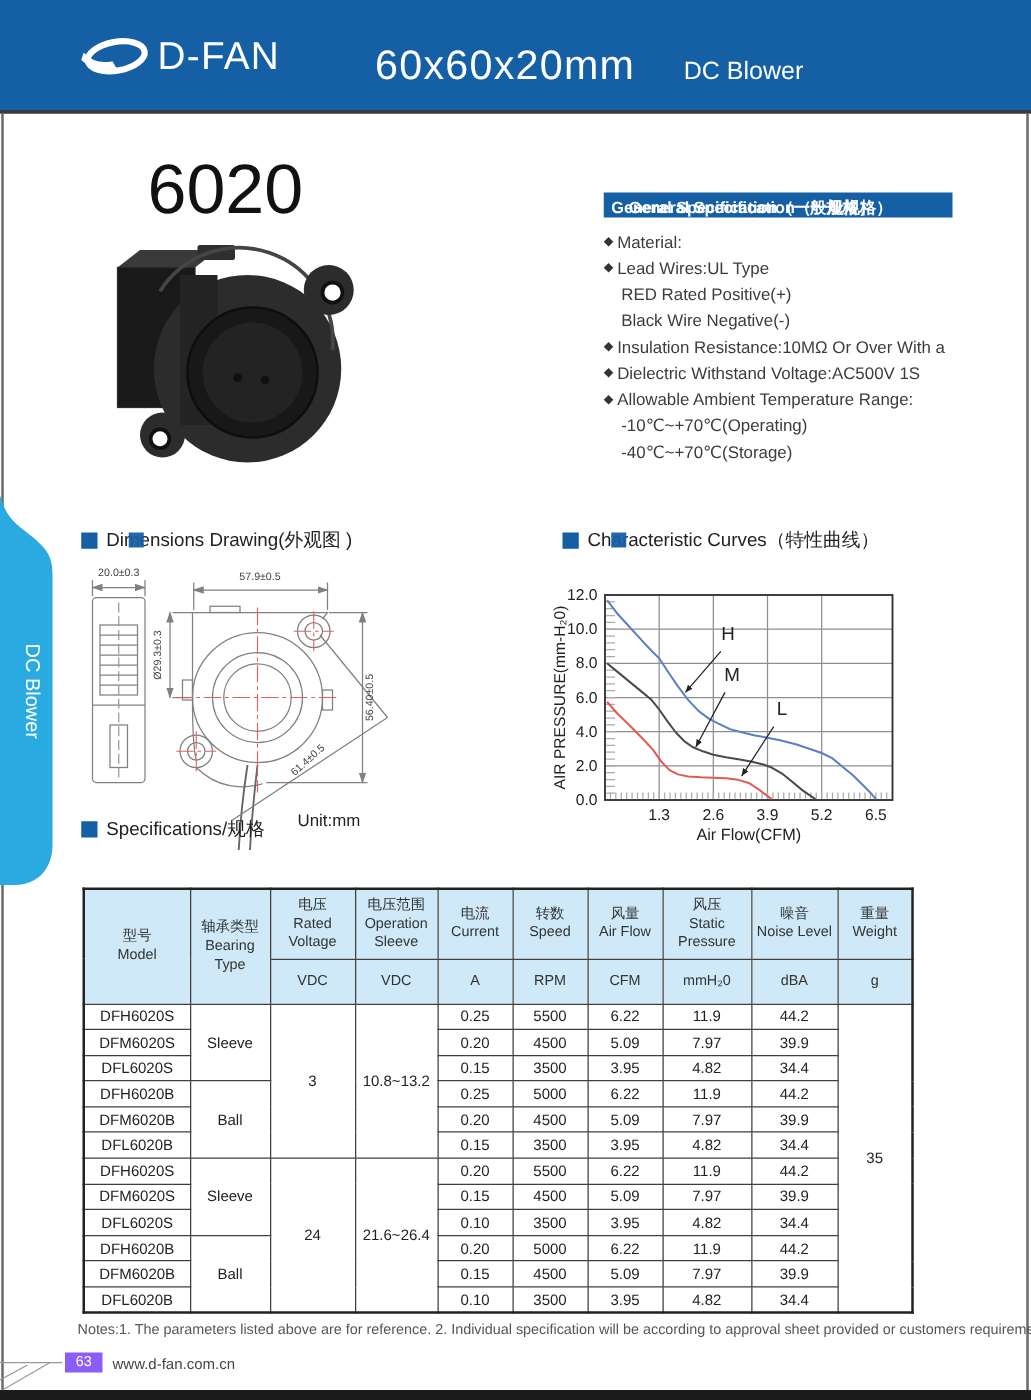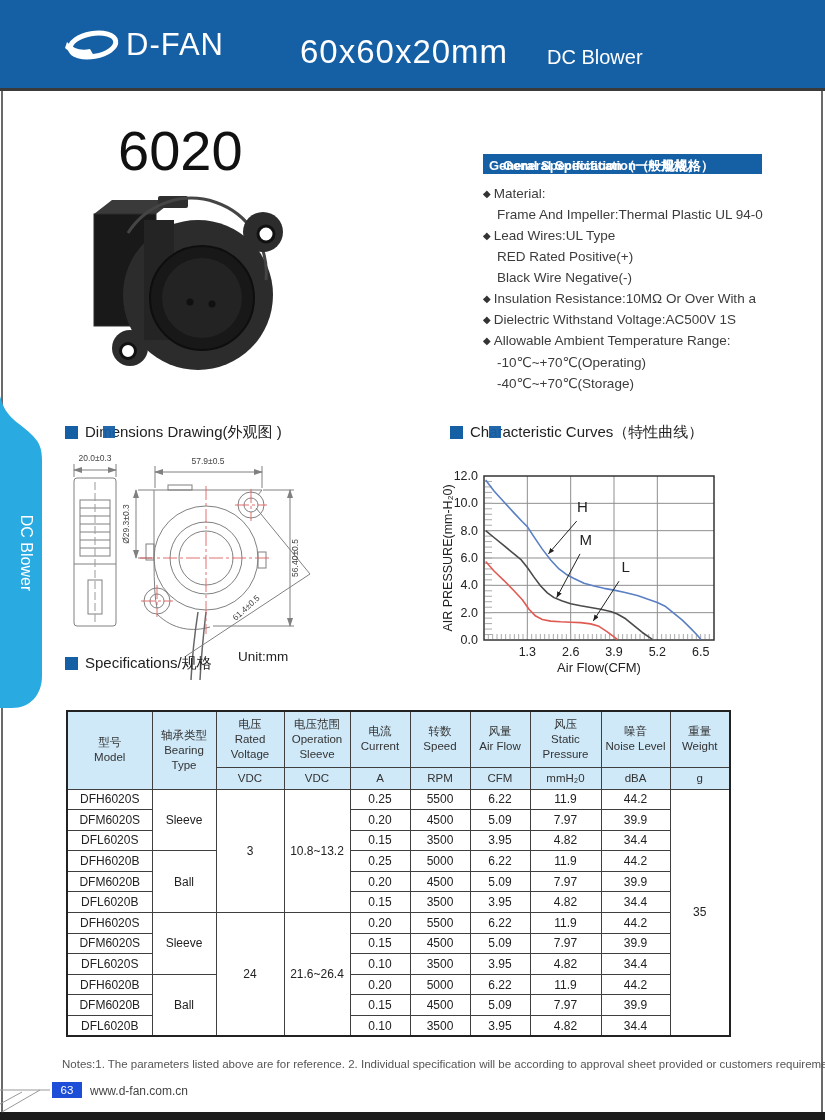--- a/index.html
+++ b/index.html
@@ -37,21 +37,21 @@
   .sq-artifact{width:12px;height:12px;background:#155fa5;opacity:.95;}
 
   
   table.spec{position:absolute;left:66px;top:710px;width:663px;border-collapse:collapse;
              table-layout:fixed;border:2px solid #222;}
   table.spec th,table.spec td{border:1px solid #3f3f3f;text-align:center;padding:0;overflow:hidden;}
   table.spec thead th{background:#cfe9f8;font-weight:normal;font-size:11.5px;color:#333;line-height:1.3;}
   table.spec td{font-size:12px;color:#222;}
 
   .notes{left:62px;top:1058px;width:740px;font-size:11.5px;color:#555;white-space:nowrap;}
-  .page-num{left:52px;top:1082px;width:30px;height:16px;background:#1d4ed8;color:#fff;font-size:11.5px;
+  .page-num{left:52px;top:1082px;width:30px;height:16px;background:#8b5cf6;color:#fff;font-size:11.5px;
             display:flex;align-items:center;justify-content:center;}
   .website{left:90px;top:1084px;font-size:12px;color:#444;}
   svg text{font-family:"Liberation Sans","DejaVu Sans",sans-serif;}
 </style>
 </head>
 <body>
 
 <div class="page">
 
   <div class="abs hdr"></div>
@@ -96,23 +96,20 @@
   </svg>
 
   <div class="abs gs-bar">
     <span style="left:6px;">General Specification（一般规格）</span>
     <span style="left:20px;">General Specification（一般规格）</span>
   </div>
   <div class="abs gs-list">
       <div class="spec-line">
         <span class="diamond">◆</span>
         <span>Material:</span>
-      </div>
-      <div class="spec-line cont">
-        <span>Frame And Impeller:Thermal Plastic UL 94-0</span>
       </div>
       <div class="spec-line">
         <span class="diamond">◆</span>
         <span>Lead Wires:UL Type</span>
       </div>
       <div class="spec-line cont">
         <span>RED Rated Positive(+)</span>
       </div>
       <div class="spec-line cont">
         <span>Black Wire Negative(-)</span>
@@ -400,21 +397,21 @@
           </th>
           <th>
             <div>噪音</div>
             <div>Noise Level</div>
           </th>
           <th>
             <div>重量</div>
             <div>Weight</div>
           </th>
         </tr>
-        <tr style="height: 22px;">
+        <tr style="height: 36px;">
           <th>VDC</th>
           <th>VDC</th>
           <th>A</th>
           <th>RPM</th>
           <th>CFM</th>
           <th>mmH₂0</th>
           <th>dBA</th>
           <th>g</th>
         </tr>
       </thead>

